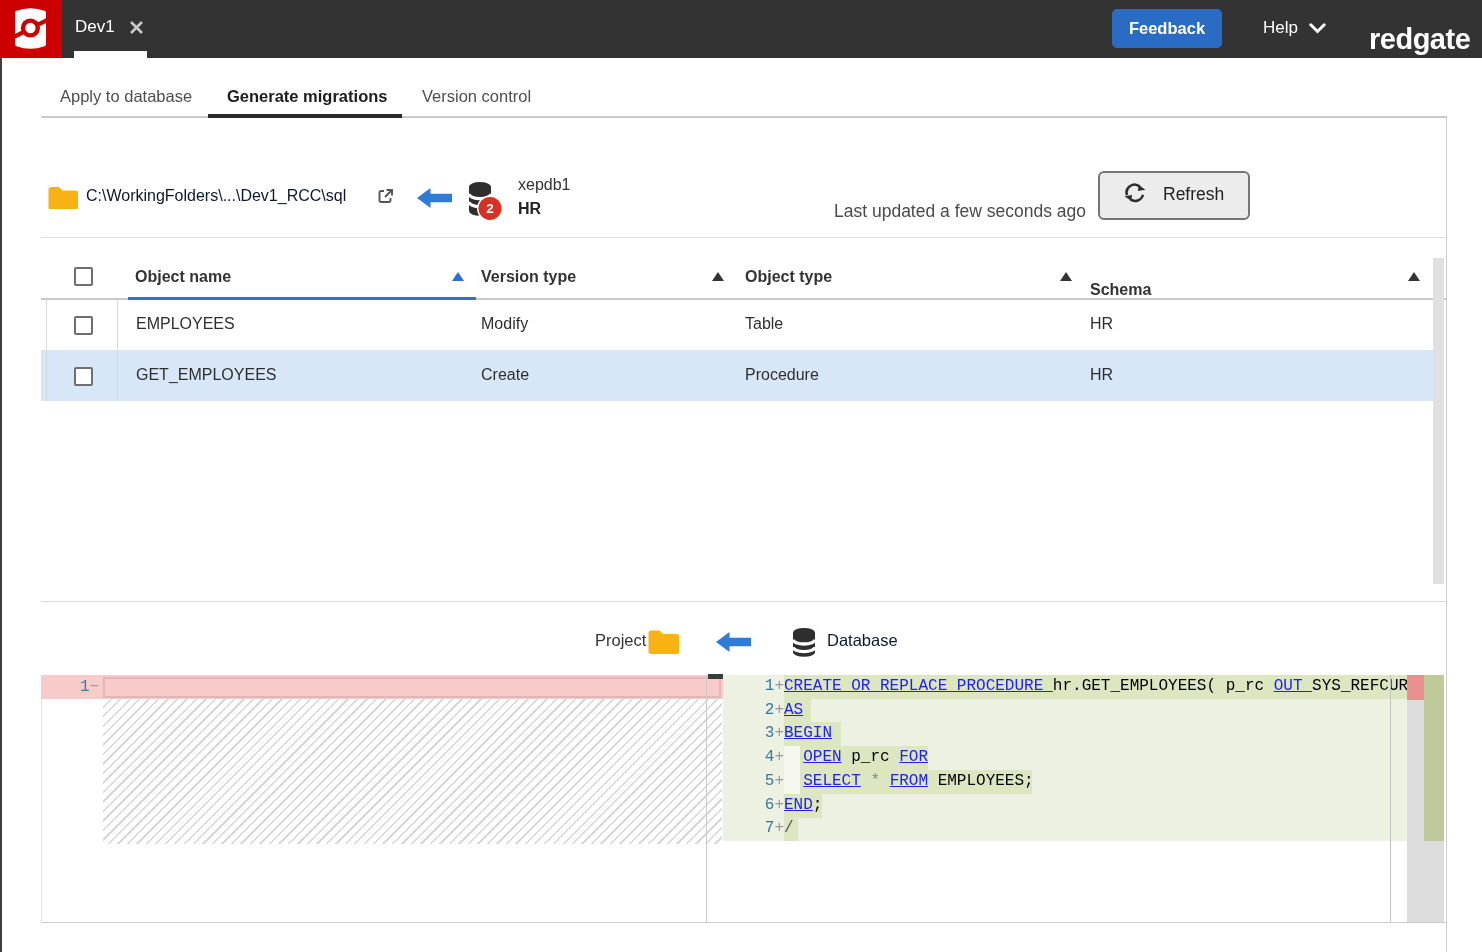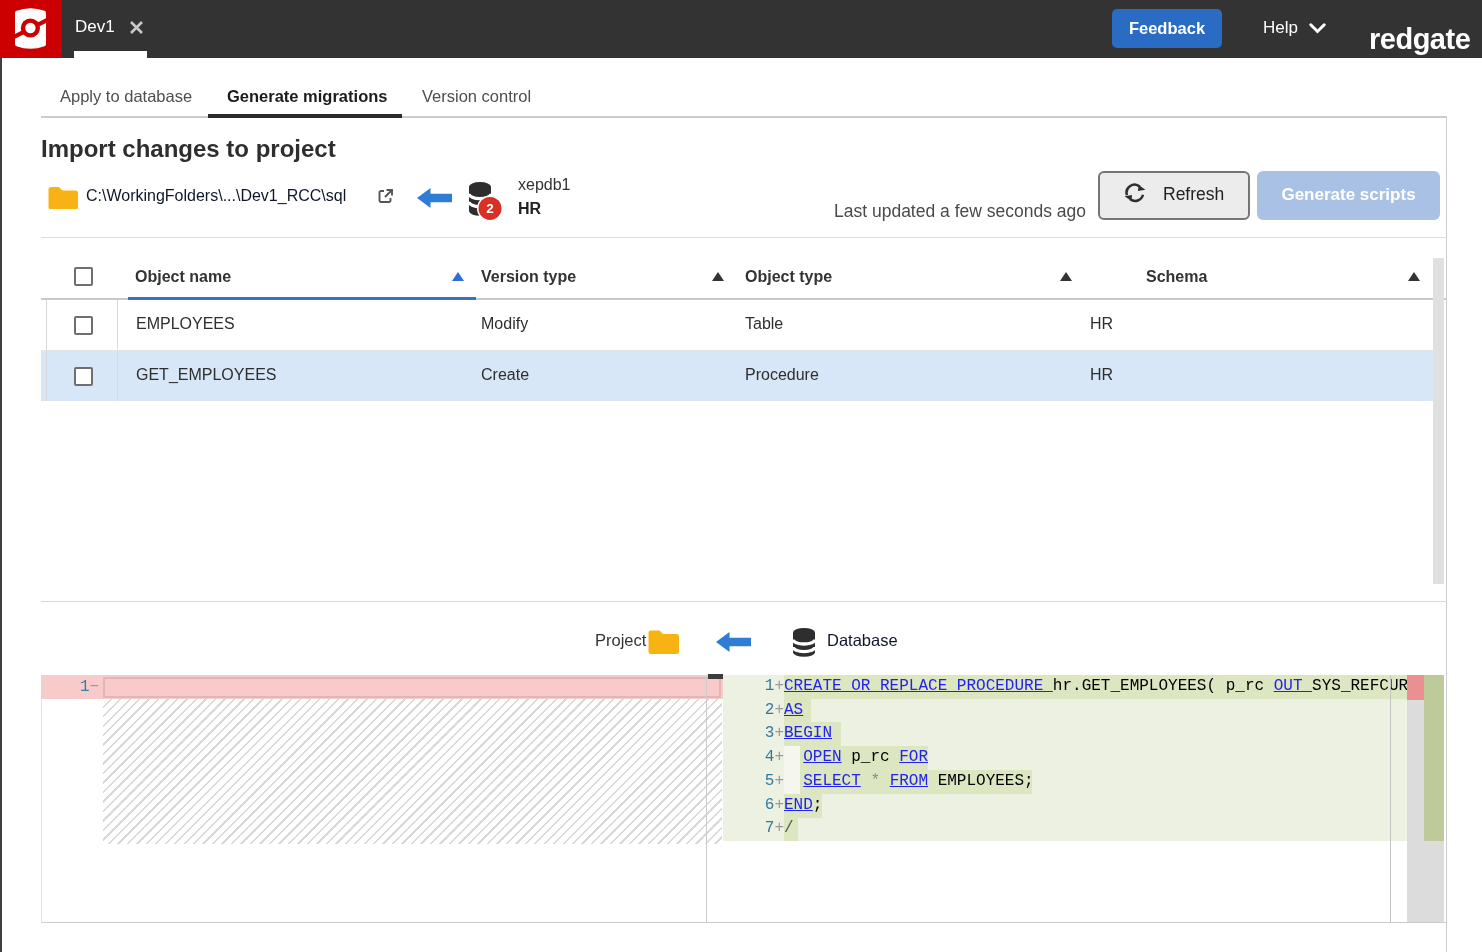--- a/index.html
+++ b/index.html
@@ -34,21 +34,21 @@
   #hrlbl { left:518px; top:200px; font-size:16px; font-weight:bold; color:#222; }
   #lastupd { left:834px; top:185px; font-size:17.5px; color:#4a4a4a;margin-top:16px; }
   #refreshbtn { left:1098px; top:171px; width:152px; height:49px; background:#ececec; border:2px solid #757575; border-radius:6px; }
   #refreshlbl { left:1163px; top:184px; font-size:17.5px; color:#222; }
   #genbtn { left:1257px; top:171px; width:183px; height:49px; background:#a9c1e5; border-radius:6px; color:#fff; font-weight:bold; font-size:17px; text-align:center; line-height:47px; }
   #div1 { left:41px; top:237px; width:1406px; height:1px; background:#dddddd; }
   
   .cb { width:19px; height:19px; border:2px solid #6f6f6f; border-radius:2px; background:#fff; }
   #hcb { left:74px; top:267px; }
   .hdr { top:268px; font-size:16px; font-weight:bold; color:#333; }
-  #h1 { left:135px; } #h2 { left:481px; } #h3 { left:745px; } #h4 { left:1146px; }
+  #h1 { left:135px; } #h2 { left:481px; } #h3 { left:745px; } #h4 { left:1090px;margin-top:13px; }
   #hline1 { left:41px; top:298px; width:87px; height:2px; background:#c9c9c9; }
   #hblue { left:128px; top:297px; width:348px; height:3px; background:#3a6fc8; }
   #hline2 { left:476px; top:298px; width:971px; height:2px; background:#c9c9c9; }
   .row { left:41px; width:1392px; height:50px; }
   #row1 { top:300px; background:#ffffff; }
   #row2 { top:351px; background:#d8e7f8; }
   #rowdiv { left:41px; top:350px; width:1392px; height:1px; background:#e4e4e4; }
   .cell { position:absolute; top:15px; font-size:16px; color:#2e2e2e; }
   .tick { position:absolute; top:0; width:1px; height:50px; background:#d9d9d9; }
   #vscroll { left:1433px; top:258px; width:11px; height:326px; background:#e0e0e0; }
@@ -108,21 +108,20 @@
     </svg>
   <div class="abs" id="redgate">redgate</div>
   <div class="abs" id="lborder"></div>
   <div class="abs" id="rborder"></div>
 
   <div class="abs tab" id="tab1">Apply to database</div>
   <div class="abs tab" id="tab2">Generate migrations</div>
   <div class="abs tab" id="tab3">Version control</div>
   <div class="abs" id="tabline"></div>
   <div class="abs" id="tab2line"></div>
-  <div class="abs" id="heading">Import changes to project</div>
 
   <svg class="abs" style="left:47px;top:186px" width="31" height="23" viewBox="0 0 31 23">
       <path d="M1.5 3.5 a2.5 2.5 0 0 1 2.5 -2.5 h8 l3.5 3.5 h13 a2.5 2.5 0 0 1 2.5 2.5 v14 a2.5 2.5 0 0 1 -2.5 2.5 h-24.5 a2.5 2.5 0 0 1 -2.5 -2.5 z" fill="#f9b214"></path>
     </svg>
   <div class="abs" id="pathtext">C:\WorkingFolders\...\Dev1_RCC\sql</div>
   <svg class="abs" style="left:377px;top:188px" width="17" height="17" viewBox="0 0 17 17">
       <path d="M7 3 H4 a1.5 1.5 0 0 0 -1.5 1.5 v8 a1.5 1.5 0 0 0 1.5 1.5 h8 a1.5 1.5 0 0 0 1.5 -1.5 V10" stroke="#555" stroke-width="1.9" fill="none"></path>
       <path d="M9.5 2 h5.5 v5.5 M15 2 L8 9" stroke="#555" stroke-width="1.9" fill="none"></path>
     </svg>
   <svg class="abs" id="bluearrow1" width="35" height="20" viewBox="0 0 35 20">
@@ -141,21 +140,20 @@
   <div class="abs" id="hrlbl">HR</div>
   <div class="abs" id="lastupd">Last updated a few seconds ago</div>
   <div class="abs" id="refreshbtn"></div>
   <svg class="abs" style="left:1124px;top:182px" width="22" height="22" viewBox="0 0 22 22">
     <path d="M3.0 13.2 A8 8 0 0 1 15.9 4.7" stroke="#2e2e2e" stroke-width="2.5" fill="none"></path>
     <path d="M19.0 12.8 A8 8 0 0 1 6.3 17.2" stroke="#2e2e2e" stroke-width="2.5" fill="none"></path>
     <polygon points="14.7,2.9 21.4,7.7 13.9,8.9" fill="#2e2e2e"></polygon>
     <polygon points="7.3,19.1 0.6,14.3 8.1,13.1" fill="#2e2e2e"></polygon>
   </svg>
   <div class="abs" id="refreshlbl">Refresh</div>
-  <div class="abs" id="genbtn">Generate scripts</div>
   <div class="abs" id="div1"></div>
 
   <div class="abs cb" id="hcb"></div>
   <div class="abs hdr" id="h1">Object name</div>
   <div class="abs hdr" id="h2">Version type</div>
   <div class="abs hdr" id="h3">Object type</div>
   <div class="abs hdr" id="h4">Schema</div>
   <svg class="abs" style="left:452px;top:272px" width="12" height="9" viewBox="0 0 12 9">
       <path d="M6 0 L12 9 H0 Z" fill="#2a6ddf"></path>
     </svg>

